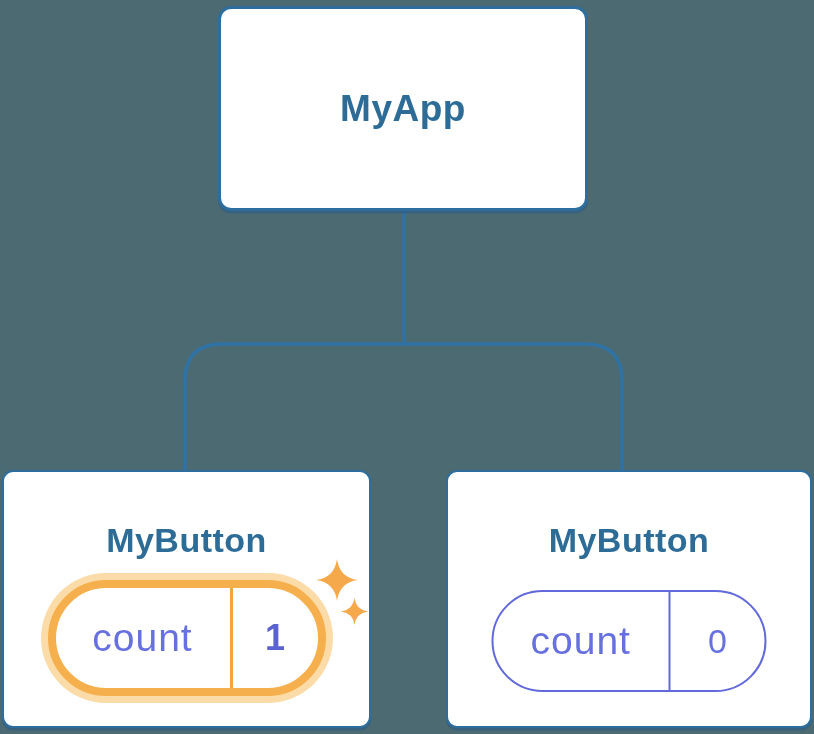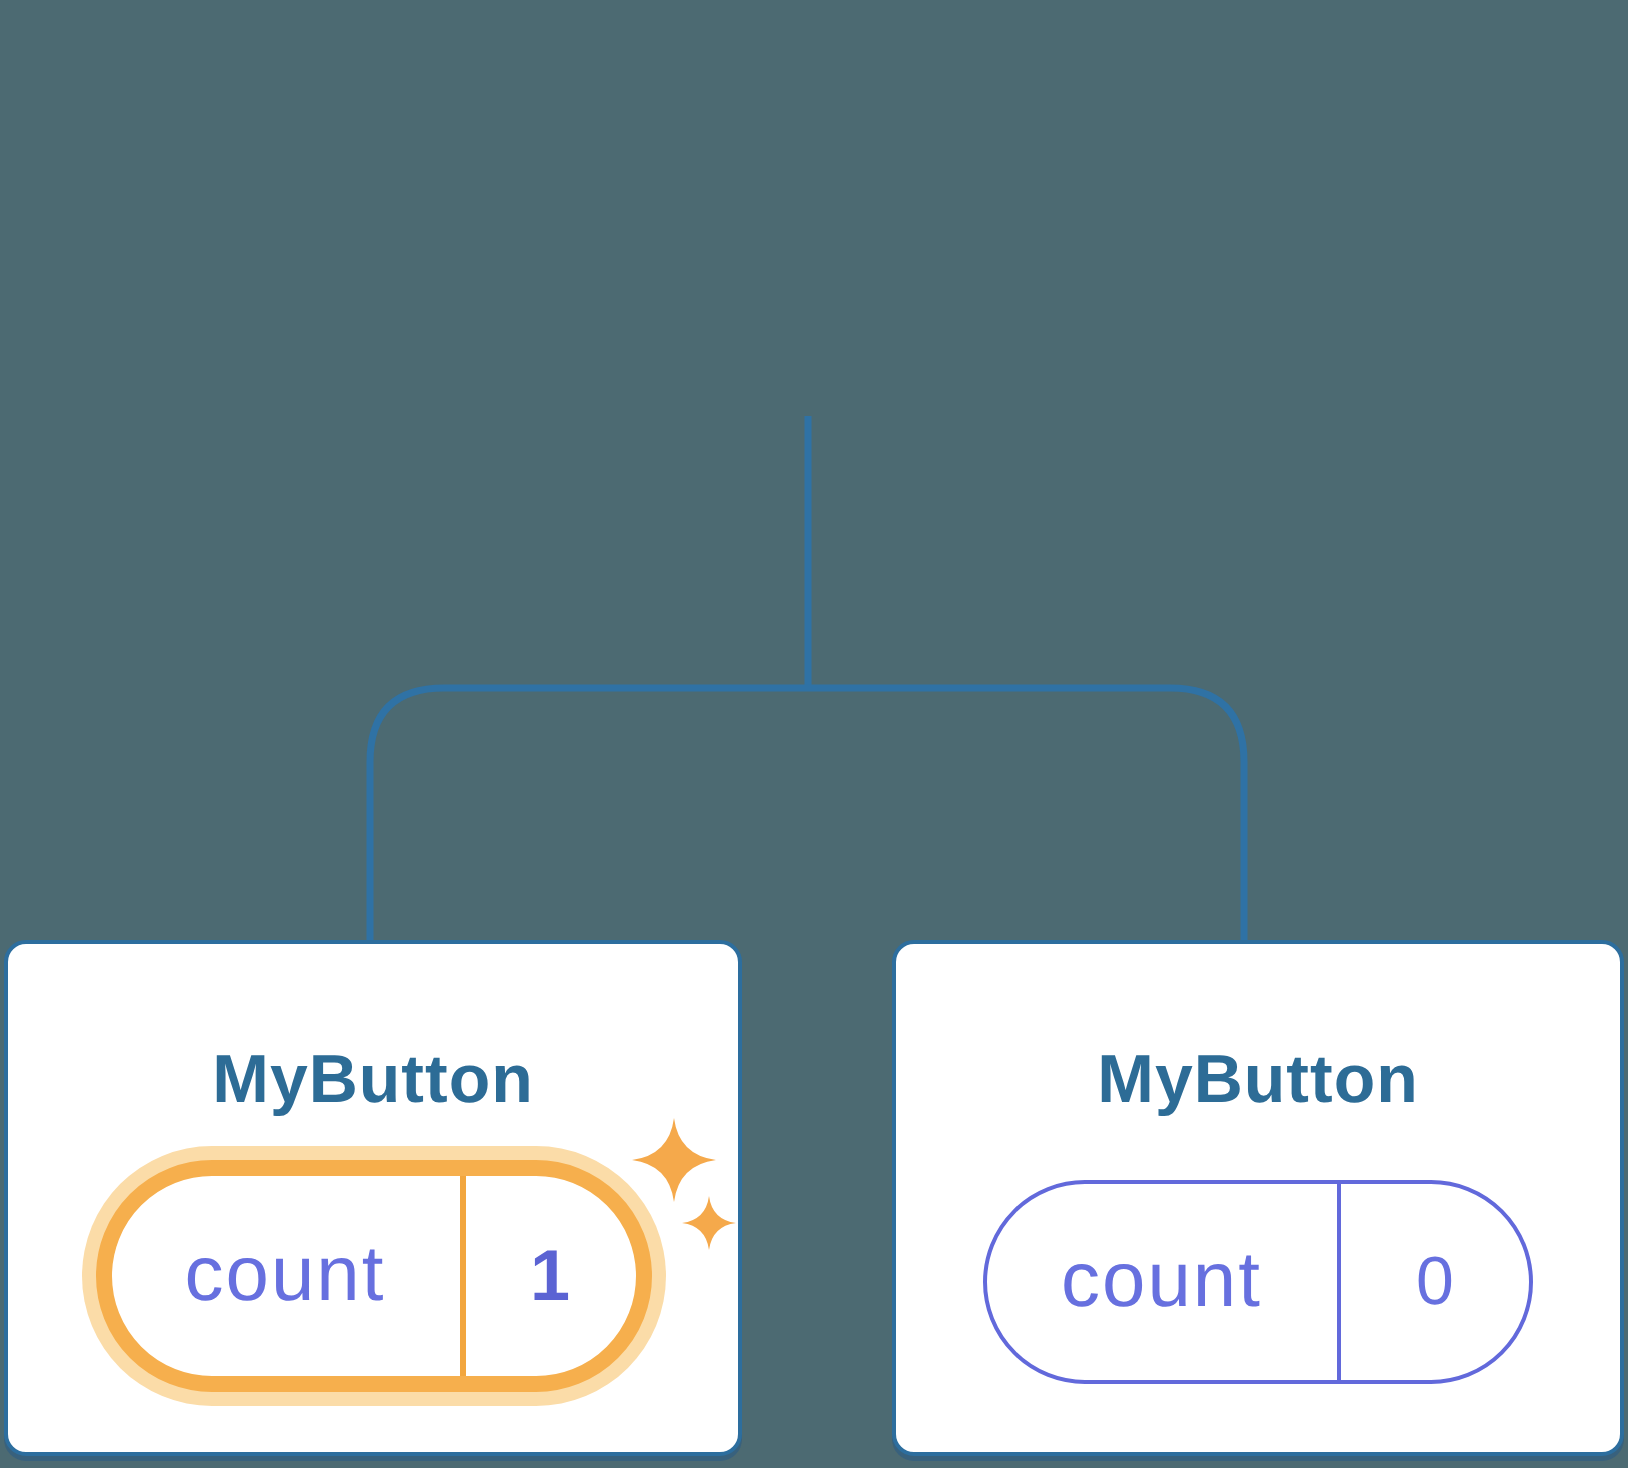--- a/index.html
+++ b/index.html
@@ -90,20 +90,23 @@
 </head>
 <body>
 
 <div class="stage">
 
   <svg class="connectors" viewBox="0 0 814 734" xmlns="http://www.w3.org/2000/svg" aria-hidden="true">
     <path d="M404 208 L404 344"></path>
     <path d="M185 472 L185 381 Q185 344 222 344 L585 344 Q622 344 622 381 L622 472"></path>
   </svg>
 
+  <div class="node node-root">
+    <span class="node-root-label">MyApp</span>
+  </div>
 
   <div class="node node-child node-child-left">
     <div class="node-child-title">MyButton</div>
 
     <div class="pill-highlight">
       <div class="pill-orange">
         <div class="pill-label">count</div>
         <div class="pill-divider"></div>
         <div class="pill-value bold">1</div>
       </div>

